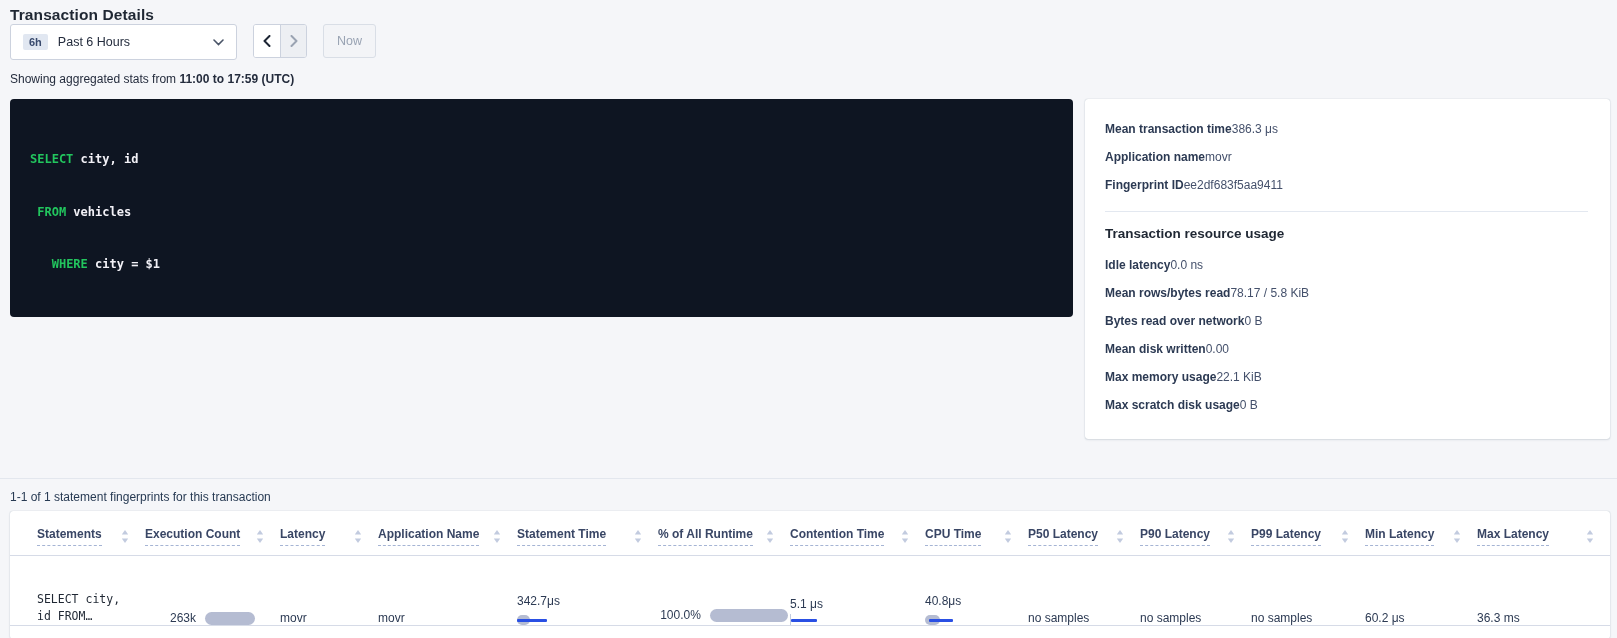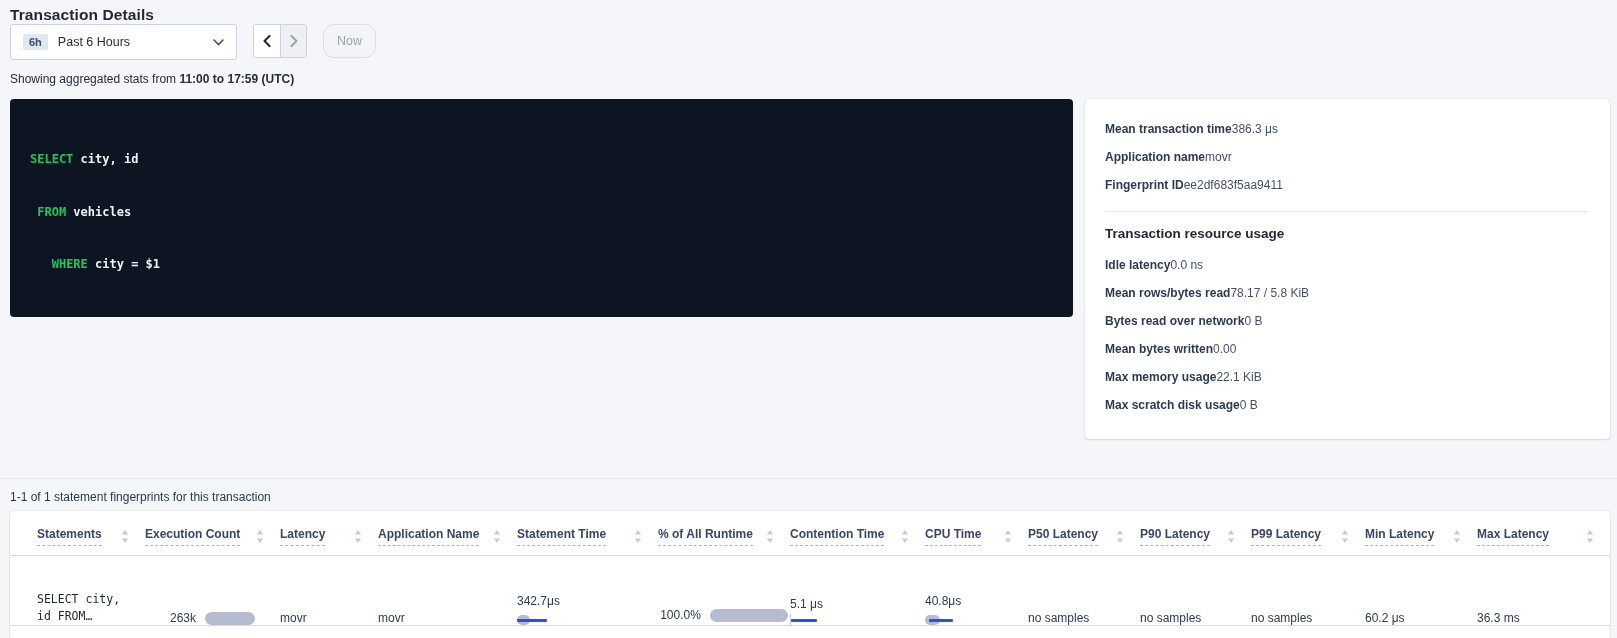--- a/index.html
+++ b/index.html
@@ -23,21 +23,21 @@
   .time-badge {
     background: #e1e7f1; color: #394a6d; font-size: 11px; font-weight: 700;
     padding: 2px 6px; border-radius: 2px; margin-right: 10px;
   }
   .time-label { color: #242c3d; font-size: 12.5px; flex: 1; }
   .arrow-group { display: flex; height: 34px; border: 1px solid #ccd2de; border-radius: 3px; overflow: hidden; background:#fff; }
   .arrow-btn { width: 26px; height: 100%; display: flex; align-items: center; justify-content: center; background: #fff; border: none; cursor: pointer; }
   .arrow-btn.disabled { background: #edeff3; cursor: default; }
   .arrow-btn + .arrow-btn { border-left: 1px solid #ccd2de; }
   .now-btn {
-    height: 34px; padding: 0 13px; background: #f3f4f7; border: 1px solid #d9dee6; border-radius: 11px;
+    height: 34px; padding: 0 13px; background: #f3f4f7; border: 1px solid #d9dee6; border-radius: 3px;
     color: #99a3b3; font-size: 12.5px; cursor: default; font-family: inherit;
   }
   .subtitle { margin-top: 12px; font-size: 12px; color: #242c3d; }
   .subtitle span { white-space: pre; }
   .subtitle b { font-weight: 700; }
 
   
   .main { display: flex; gap: 12px; margin-top: 13px; align-items: flex-start; }
   .sql-box {
     width: 1063px; height: 218px; background: #0e1522; border-radius: 4px;
@@ -152,21 +152,21 @@
       </div>
       <div class="kv-row">
         <span class="kv-label">Mean rows/bytes read</span>
         <span class="kv-value">78.17 / 5.8 KiB</span>
       </div>
       <div class="kv-row">
         <span class="kv-label">Bytes read over network</span>
         <span class="kv-value">0 B</span>
       </div>
       <div class="kv-row">
-        <span class="kv-label">Mean bytes written</span>
+        <span class="kv-label">Mean disk written</span>
         <span class="kv-value">0.00</span>
       </div>
       <div class="kv-row">
         <span class="kv-label">Max memory usage</span>
         <span class="kv-value">22.1 KiB</span>
       </div>
       <div class="kv-row">
         <span class="kv-label">Max scratch disk usage</span>
         <span class="kv-value">0 B</span>
       </div>

